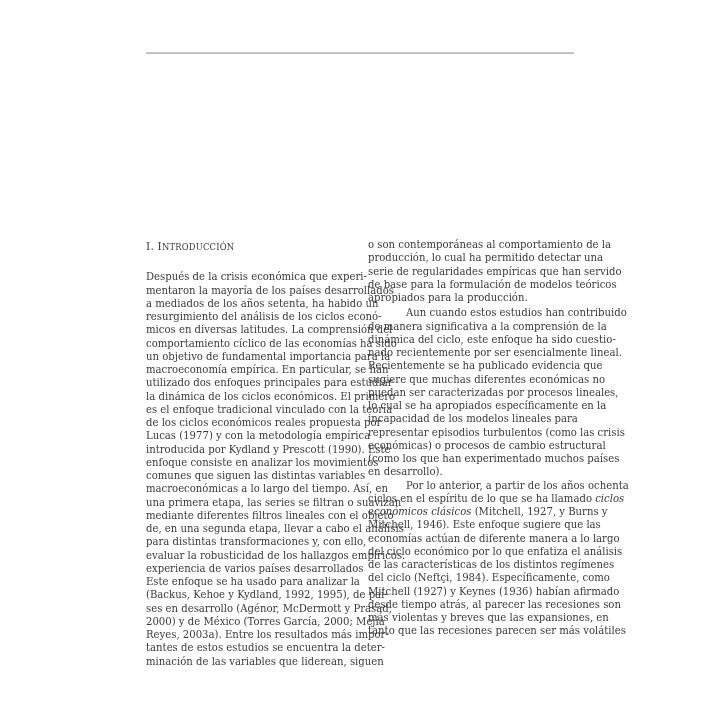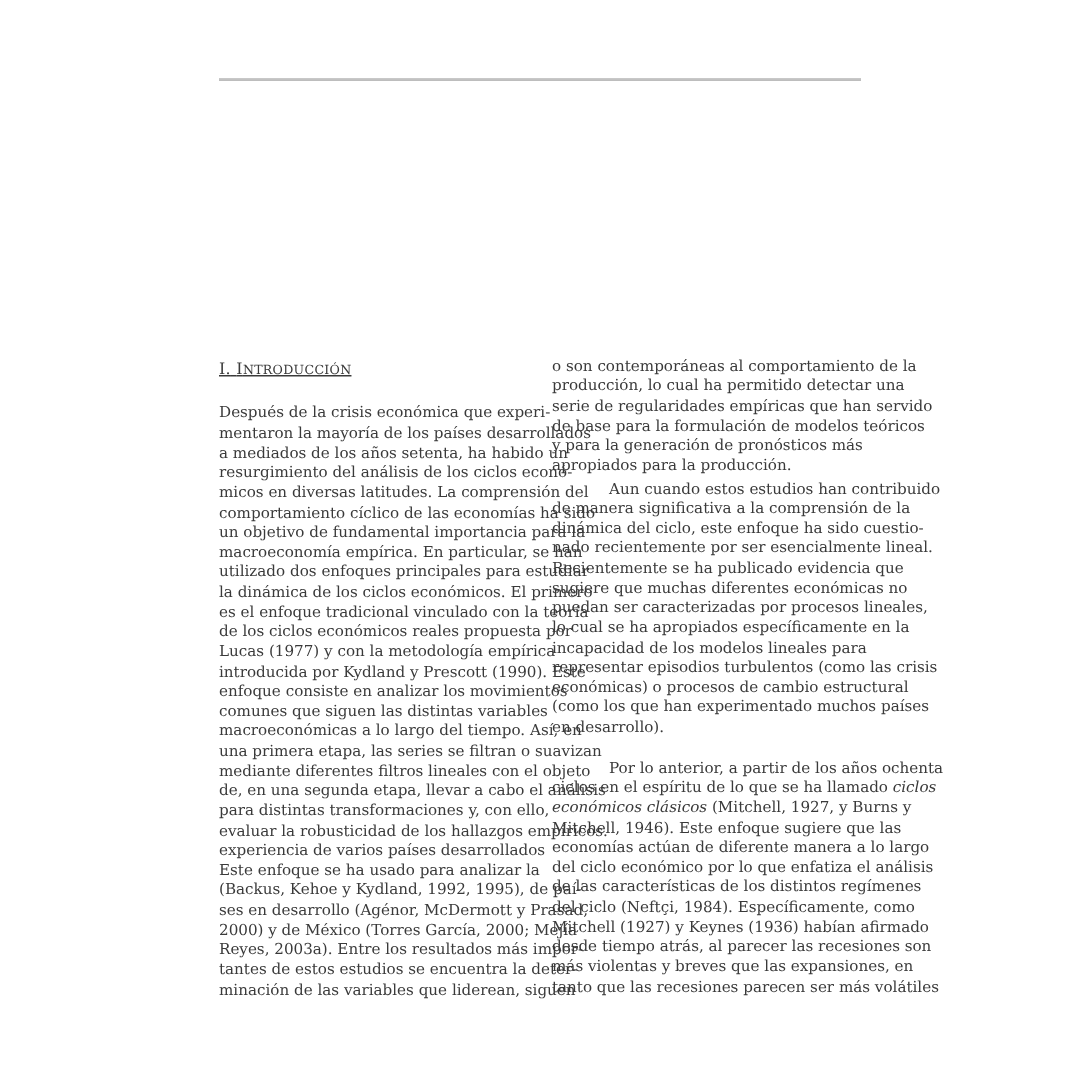--- a/index.html
+++ b/index.html
@@ -1,21 +1,21 @@
 <!DOCTYPE html>
 <html><head>
 <meta charset="utf-8">
 <style>
   html, body { margin:0; padding:0; background:#ffffff; }
   body { width:720px; height:720px; position:relative; overflow:hidden; }
   .rule { position:absolute; left:146px; top:52px; width:428px; height:1px; background:#bdbdbd; border-top:1px solid #c8c8c8; }
   .col { position:absolute; font-family:"DejaVu Serif", serif; font-size:10.1px; line-height:13.25px; color:#3a3a3a; text-align:justify; }
   .col-left { left:146px; top:240px; width:208px; }
   .col-right { left:368px; top:238px; width:207px; }
-  .heading { font-size:10.6px; margin:0 0 16px 0; letter-spacing:0.2px;text-decoration:underline; }
+  .heading { font-size:10.6px; margin:0 0 16px 0; letter-spacing:0.2px; }
   .heading .sc { font-size:8.4px; text-transform:uppercase; }
   p { margin:0; }
   em { font-style:italic;margin-top:12px; }
   .line { display:block; text-align:justify; text-align-last:justify; white-space:nowrap; }
   .last { text-align-last:left; }
 </style>
 </head>
 <body>
 
 <div class="rule"></div>
@@ -58,37 +58,36 @@
       <span class="line">minación de las variables que liderean, siguen</span>
     </p>
 </div>
 
 <div class="col col-right">
   <p id="rp1">
       <span class="line">o son contemporáneas al comportamiento de la</span>
       <span class="line">producción, lo cual ha permitido detectar una</span>
       <span class="line">serie de regularidades empíricas que han servido</span>
       <span class="line">de base para la formulación de modelos teóricos</span>
-      <span class="line">y para la generación de pronósticos más</span>
       <span class="line last">apropiados para la producción.</span>
     </p>
   <p class="indented" id="rp2">
       <span class="line" style="text-indent: 38px; margin-top: 2px;">Aun cuando estos estudios han contribuido</span>
       <span class="line">de manera significativa a la comprensión de la</span>
       <span class="line">dinámica del ciclo, este enfoque ha sido cuestio-</span>
       <span class="line">nado recientemente por ser esencialmente lineal.</span>
       <span class="line">Recientemente se ha publicado evidencia que</span>
       <span class="line">sugiere que muchas diferentes económicas no</span>
       <span class="line">puedan ser caracterizadas por procesos lineales,</span>
       <span class="line">lo cual se ha apropiados específicamente en la</span>
       <span class="line">incapacidad de los modelos lineales para</span>
       <span class="line">representar episodios turbulentos (como las crisis</span>
       <span class="line">económicas) o procesos de cambio estructural</span>
       <span class="line">(como los que han experimentado muchos países</span>
       <span class="line last">en desarrollo).</span>
     </p>
   <p id="rp3">
-    <span class="line" style="text-indent:38px;margin-top:14px;">Por lo anterior, a partir de los años ochenta</span>
+    <span class="line" style="text-indent:38px;margin-top:0;">Por lo anterior, a partir de los años ochenta</span>
     <span class="line"><span>ciclos en el espíritu de lo que se ha llamado </span><em>ciclos</em></span>
     <span class="line"><em>económicos clásicos</em><span> (Mitchell, 1927, y Burns y</span></span>
     <span id="rp3rest"><span class="line">Mitchell, 1946). Este enfoque sugiere que las</span><span class="line">economías actúan de diferente manera a lo largo</span><span class="line">del ciclo económico por lo que enfatiza el análisis</span><span class="line">de las características de los distintos regímenes</span><span class="line">del ciclo (Neftçi, 1984).  Específicamente, como</span><span class="line">Mitchell (1927) y Keynes (1936) habían afirmado</span><span class="line">desde tiempo atrás, al parecer las recesiones son</span><span class="line">más violentas y breves que las expansiones, en</span><span class="line">tanto que las recesiones parecen ser más volátiles</span></span>
   </p>
 </div>
 
 </body></html>

